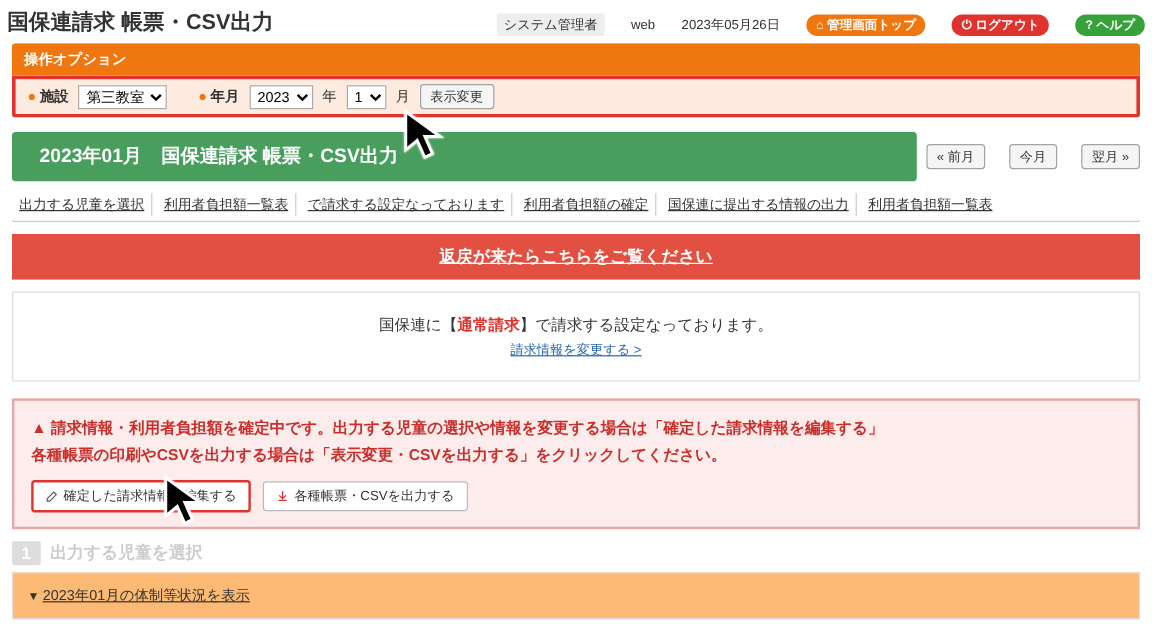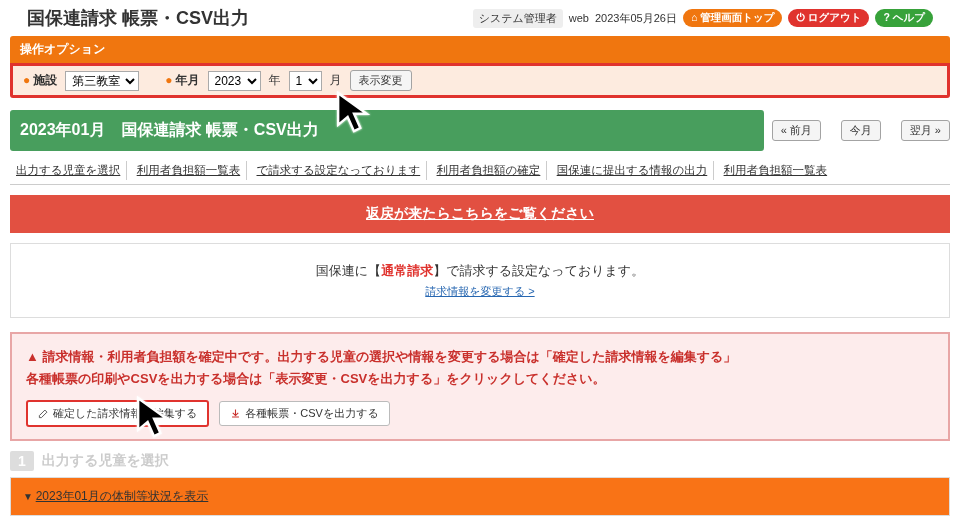--- a/index.html
+++ b/index.html
@@ -1,35 +1,35 @@
 <!DOCTYPE html>
 <html><head>
 <meta charset="utf-8">
 <style>
 * { margin: 0; padding: 0; box-sizing: border-box; }
 body { font-family: "Hiragino Kaku Gothic ProN", "メイリオ", sans-serif; font-size: 12px; color: #333; background: #fff; width: 960px; }
-.header { display: flex; align-items: center; padding: 6px 27px; border-radius: 16px; }
+.header { display: flex; align-items: flex-end; padding: 6px 6px; border-radius: 16px; }
 .page-title { font-size: 18px; font-weight: bold; }
-.header-right { margin-left: auto; display: flex; align-items: center; gap: 6px; font-size: 11px; }
+.header-right { margin-left: auto; display: flex; align-items: center; gap: 22px; font-size: 11px; }
 .badge { display: inline-block; padding: 2px 8px; border-radius: 10px; color: #fff; font-size: 10.5px; font-weight: bold; }
 .bg-orange { background: #f0760f; }
 .bg-red { background: #e0332e; }
 .bg-green { background: #37a23a; }
 .user-label { background: #eee; padding: 2px 6px; border-radius: 3px; }
 
 .opt-panel { margin: 0 10px; border-radius: 3px; overflow: hidden; }
 .opt-header { background: #f0760f; color: #fff; padding: 5px 10px; font-size: 12px; font-weight: bold; }
 .opt-body { background: #fdebdf; border: 3px solid #e0332e; padding: 4px 10px; display: flex; align-items: center; gap: 8px; }
 .opt-label::before { content: "●"; color: #f0760f; margin-right: 3px; }
 .opt-label { font-weight: bold; }
 select { font-size: 12px; padding: 1px 2px; border: 1px solid #aaa; background: #fff; }
 .btn { display: inline-block; padding: 2px 8px; border: 1px solid #a3a3a3; border-radius: 3px; background: #f5f5f5; font-size: 11px; cursor: pointer; }
 
 .green-bar { margin: 12px 10px 6px; display: flex; align-items: center; }
-.green-title { flex: 1; background: #489e5d; color: #fff; font-size: 16px; font-weight: bold; padding: 10px 10px; border-radius: 3px; }
+.green-title { flex: 1; background: #489e5d; color: #fff; font-size: 16px; font-weight: bold; padding: 10px 23px; border-radius: 3px; }
 .nav-btns { display: flex; gap: 20px; margin-left: 8px; }
 
 .tab-row { margin: 0 10px; padding: 4px 0; border-bottom: 1px solid #ccc; }
 .tab-link { display: inline-block; padding: 2px 6px; text-decoration: underline; color: #333; font-size: 11.5px; border-right: 1px solid #ccc; }
 .tab-link:last-child { border-right: none; }
 
 .red-banner { margin: 10px 10px; background: #e25041; color: #fff; text-align: center; padding: 10px; text-decoration: underline; font-weight: bold; font-size: 14px; }
 
 .notice-box { margin: 0 10px 14px; border: 1px solid #ddd; padding: 18px; text-align: center; font-size: 13px; }
 .notice-box .em { color: #e0332e; font-weight: bold; }
@@ -38,21 +38,21 @@
 .warn-box { margin: 0 10px 10px; border: 2px solid #e8a6a6; background: #fdecec; padding: 12px 14px; color: #c9302c; }
 .warn-box .wline { font-size: 13px; font-weight: bold; line-height: 1.7; }
 .warn-actions { margin-top: 10px; display: flex; gap: 10px; align-items: center; }
 .btn-outline { border: 1px solid #bbb; background: #fff; padding: 4px 10px; border-radius: 3px; font-size: 11px; cursor: pointer; color: #333; display: inline-flex; align-items: center; gap: 4px; }
 .btn-edit { border: 2px solid #e0332e; }
 .ico { width: 11px; height: 11px; display: inline-block; }
 
 .step-row { margin: 6px 10px; display: flex; align-items: center; gap: 8px; color: #ccc; font-size: 14px; font-weight: bold; }
 .step-num { background: #ddd; color: #fff; padding: 2px 8px; border-radius: 2px; }
 
-.accordion { margin: 6px 10px 12px; border: 1px solid #ddd; background: #f97316; padding: 10px 12px; font-size: 12px; }
+.accordion { margin: 6px 10px 12px; border: 1px solid #ddd; background: #fdba74; padding: 10px 12px; font-size: 12px; }
 .accordion .tri::before { content: "▼ "; font-size: 10px; }
 .accordion a { color: #333; text-decoration: underline; }
 
 .cursor { position: absolute; width: 38px; height: 44px; pointer-events: none; }
 .cursor svg { filter: drop-shadow(0 0 1px #fff); }
 </style>
 </head>
 <body>
 
 <div class="header">

